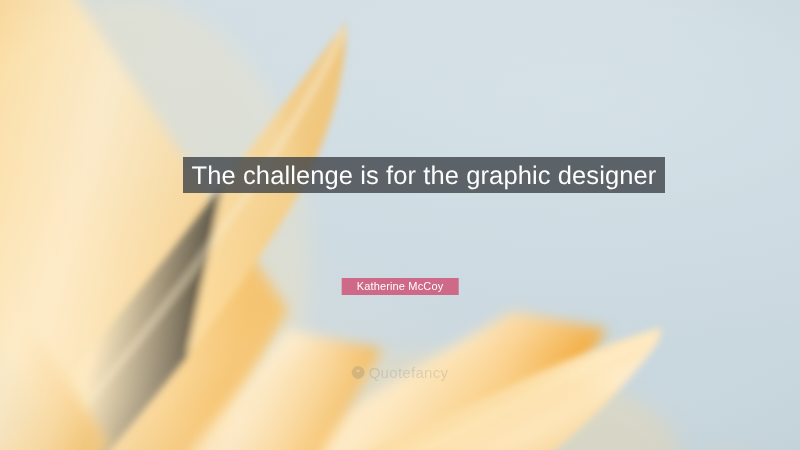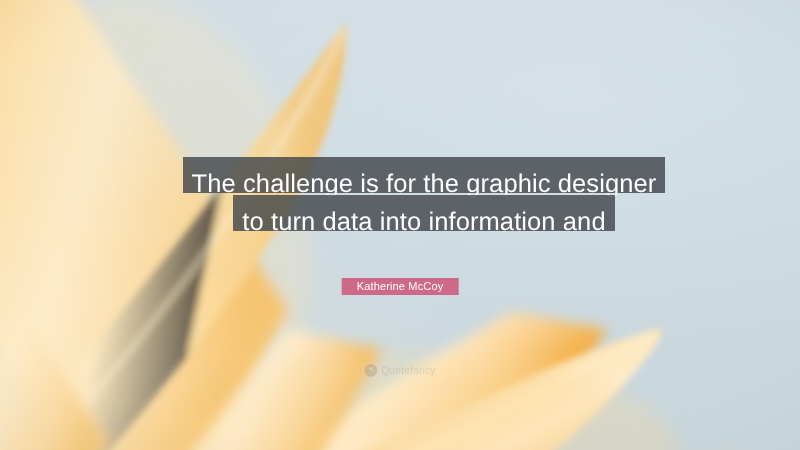--- a/index.html
+++ b/index.html
@@ -60,21 +60,21 @@
   }
   .quote-line {
     display: inline-block;
     background: rgba(63, 68, 72, 0.80);
     color: #fdfdfd;
     font-size: 25.5px;
     line-height: 36px;
     height: 36px;
     font-weight: 300;
     letter-spacing: 0.1px;
-    padding: 9px 9px;
+    padding: 1px 9px;
     white-space: nowrap;
     box-sizing: border-box;
     text-rendering: geometricPrecision;
     margin-left: 48px;
   }
 
   
   #author-badge {
     position: absolute;
     left: 50%;
@@ -110,21 +110,21 @@
     border-radius: 50%;
     background: #5d6a72;
     color: #eef3f6;
     font-size: 8px;
     line-height: 13px;
     text-align: center;
     font-weight: 700;
     font-family: "Liberation Serif", serif;
   }
   #watermark .wm-text {
-    font-size: 10px;
+    font-size: 15px;
     color: #6b777e;
     letter-spacing: 0.3px;
     font-weight: 500;
   }
 </style>
 </head>
 <body>
 
 <div id="stage">
 
@@ -233,21 +233,20 @@
         <ellipse cx="150" cy="250" rx="170" ry="230" fill="#fde3ae"></ellipse>
         <ellipse cx="400" cy="430" rx="250" ry="90" fill="#fbd894"></ellipse>
       </g>
     </svg>
     <div class="haze"></div>
     <div class="vignette"></div>
   </div>
 
   <div id="quote-block">
     <span class="quote-line">The challenge is for the graphic designer</span>
-    <span class="quote-line">to turn data into information and</span>
   </div>
 
   <div id="author-badge">Katherine McCoy</div>
 
   <div id="watermark">
     <span class="wm-mark">“</span>
     <span class="wm-text">Quotefancy</span>
   </div>
 
 </div>

